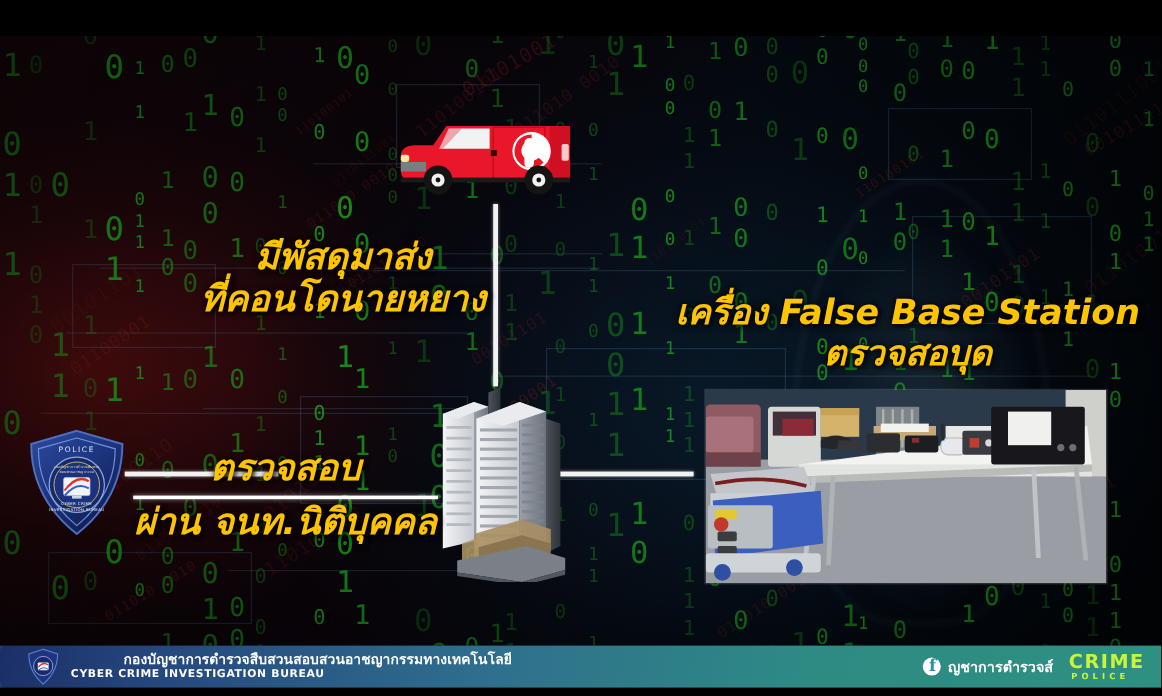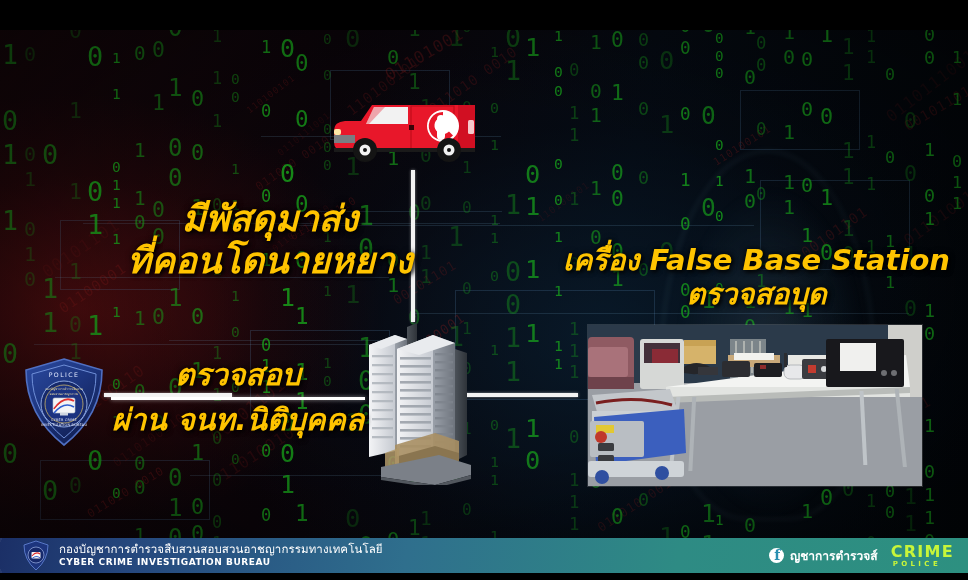--- a/index.html
+++ b/index.html
@@ -80,42 +80,42 @@
   }
 
   
   .thai {
     position:absolute; z-index:20;
     color:#ffc400; font-style:italic; font-weight:bold;
     text-align:center; line-height:1.16;
     text-shadow: 0 0 6px rgba(0,0,0,0.9), 2px 2px 4px rgba(0,0,0,0.85);
     font-family:"DejaVu Sans","Liberation Sans",sans-serif;
   }
-  #txt-parcel { left:120px; top:198px; width:300px; font-size:36px; }
-  #txt-check  { left:90px;  top:358px; width:296px; font-size:30px; }
+  #txt-parcel { left:136px; top:198px; width:300px; font-size:30px; }
+  #txt-check  { left:90px;  top:374px; width:296px; font-size:30px; }
   #txt-fbs    { left:545px; top:244px; width:423px; font-size:29px; }
 
   .rule-white { height:3px; background:#fff; margin:4px auto 3px auto; width:86%; box-shadow:0 0 4px rgba(255,255,255,0.5); }
 
   
   .footer {
     position:absolute; left:0; top:538px; width:968px; height:35px; z-index:45;
     background: linear-gradient(100deg, #1b2f66 0%, #25487e 14%, #2f6f8d 42%, #2e8b84 70%, #2d9080 100%);
     display:flex; align-items:center;
   }
   .footer::after{
     content:""; position:absolute; inset:0;
     background:
       linear-gradient(68deg, rgba(255,255,255,0.055) 0 2px, rgba(0,0,0,0) 2px 160px),
       linear-gradient(112deg, rgba(255,255,255,0.05) 0 2px, rgba(0,0,0,0) 2px 210px);
     pointer-events:none;
   }
   .f-badge { margin-left:22px; width:28px; height:31px; position:relative; z-index:2;}
   .f-titles { margin-left:9px; position:relative; z-index:2; }
-  .f-th { color:#fff; font-size:11.5px; font-weight:normal; letter-spacing:.1px; line-height:1.25;}
+  .f-th { color:#fff; font-size:11.5px; font-weight:bold; letter-spacing:.1px; line-height:1.25;margin-left:44px;}
   .f-en { color:#fff; font-size:9px; font-weight:bold; letter-spacing:.55px; line-height:1.3;}
   .f-right { margin-left:auto; margin-right:14px; display:flex; align-items:center; gap:13px; position:relative; z-index:2;}
   .fb-wrap { display:flex; align-items:center; gap:6px; }
   .fb-icon { width:15px; height:15px; border-radius:50%; background:#fff; position:relative; }
   .fb-icon::after{ content:"f"; position:absolute; left:5.2px; top:-1px; font-family:"DejaVu Serif","Liberation Serif",serif; font-weight:bold; font-size:14px; color:#2a8fb0;}
   .fb-text { color:#fff; font-size:12px; font-weight:bold; }
   .cyber-logo { text-align:left; line-height:1; }
   .cyber-main { color:#c8f53a; font-size:16px; font-weight:bold; letter-spacing:1.3px; font-family:"DejaVu Sans","Liberation Sans",sans-serif;}
   .cyber-sub { color:#c8f53a; font-size:7px; font-weight:bold; letter-spacing:3.4px; margin-top:1px; padding-left:2px;}
 </style>

